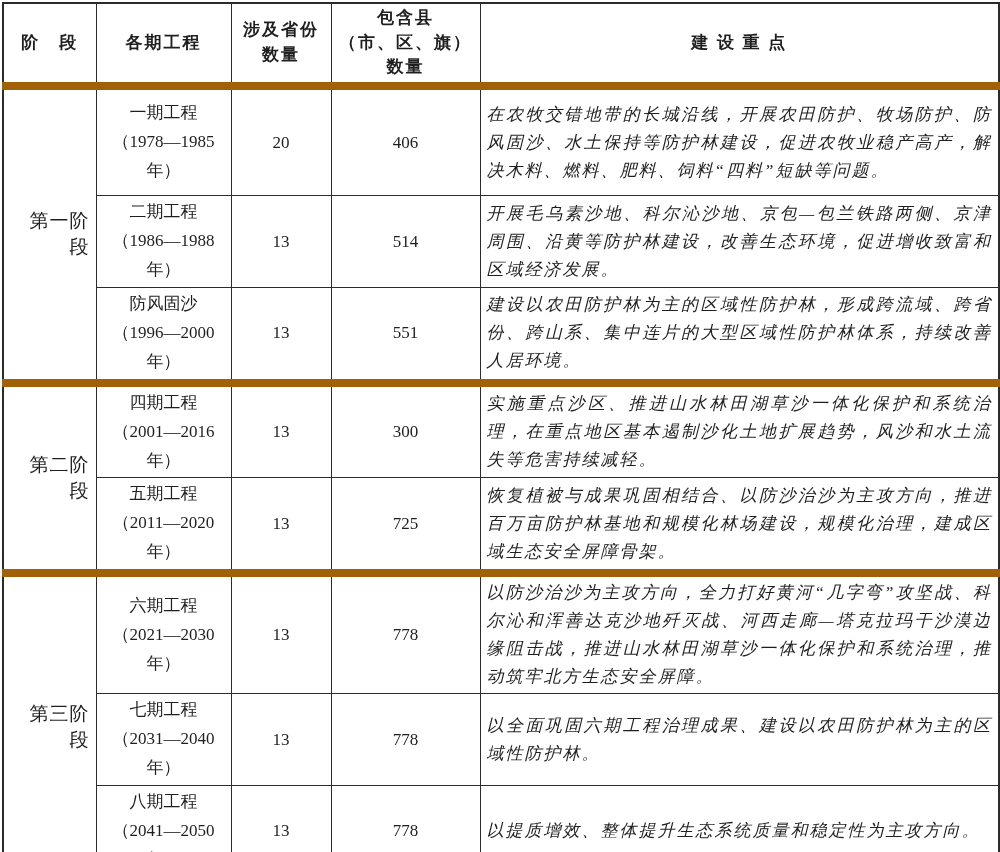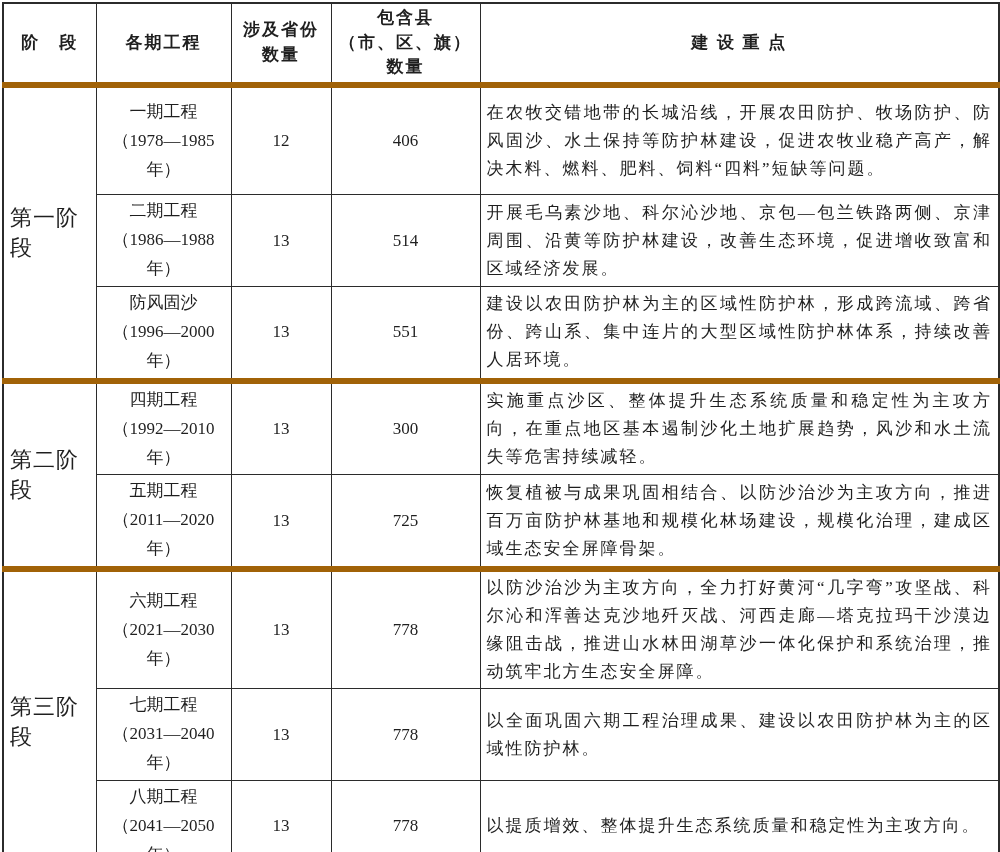--- a/index.html
+++ b/index.html
@@ -26,54 +26,55 @@
   }
   table.program th,
   table.program td {
     border: 1px solid #2b2b2b;
     padding: 2px 6px;
     vertical-align: middle;
     box-sizing: border-box;
   }
   
   table.program thead th { border-bottom: 2px solid #2b2b2b; }
-  table.program tr.group-start td { border-top: 6px solid #a16207; margin-top: 24px; }
+  table.program tr.group-start td { border-top: 8px solid #a16207; margin-top: 24px; }
 
   th {
     font-family: "Liberation Sans", "DejaVu Sans", sans-serif;
     font-weight: bold;
     font-size: 17px;
     line-height: 1.45;
     text-align: center;
     letter-spacing: 2px;
     white-space: pre-line;
   }
   td.stage-cell {
-    text-align: left;
-    font-size: 22px;
+    text-align: right;
+    font-size: 19px;
     letter-spacing: 1px;
   }
   td.phase-cell {
     text-align: center;
     font-size: 17px;
     line-height: 1.7;
   }
   td.phase-cell .phase-name { display: block; }
   td.phase-cell .phase-years { display: block; }
   td.num-cell {
     text-align: center;
     font-size: 17px;
   }
   td.focus-cell {
     font-size: 17px;
     line-height: 1.65;
     letter-spacing: 2px;
     text-align: justify;
     text-justify: inter-character;
     padding: 6px 9px;
+    font-style: italic;
   }
 </style>
 </head>
 <body>
 
 <div class="page">
 
   <table class="program">
     <colgroup>
       <col style="width:93px">
@@ -94,21 +95,21 @@
       </tr>
     </thead>
     <tbody>
 
       <tr class="group-start" style="height:110px">
         <td class="stage-cell" rowspan="3">第一阶段</td>
         <td class="phase-cell">
           <span class="phase-name">一期工程</span>
           <span class="phase-years">（1978—1985 年）</span>
         </td>
-        <td class="num-cell">12</td>
+        <td class="num-cell">20</td>
         <td class="num-cell">406</td>
         <td class="focus-cell">在农牧交错地带的长城沿线，开展农田防护、牧场防护、防风固沙、水土保持等防护林建设，促进农牧业稳产高产，解决木料、燃料、肥料、饲料“四料”短缺等问题。</td>
       </tr>
       <tr style="height:90px">
         <td class="phase-cell">
           <span class="phase-name">二期工程</span>
           <span class="phase-years">（1986—1988 年）</span>
         </td>
         <td class="num-cell">13</td>
         <td class="num-cell">514</td>
@@ -121,25 +122,25 @@
         </td>
         <td class="num-cell">13</td>
         <td class="num-cell">551</td>
         <td class="focus-cell">建设以农田防护林为主的区域性防护林，形成跨流域、跨省份、跨山系、集中连片的大型区域性防护林体系，持续改善人居环境。</td>
       </tr>
 
       <tr class="group-start" style="height:88px">
         <td class="stage-cell" rowspan="2">第二阶段</td>
         <td class="phase-cell">
           <span class="phase-name">四期工程</span>
-          <span class="phase-years">（1992—2010 年）</span>
+          <span class="phase-years">（2001—2016 年）</span>
         </td>
         <td class="num-cell">13</td>
         <td class="num-cell">300</td>
-        <td class="focus-cell">实施重点沙区、整体提升生态系统质量和稳定性为主攻方向，在重点地区基本遏制沙化土地扩展趋势，风沙和水土流失等危害持续减轻。</td>
+        <td class="focus-cell">实施重点沙区、推进山水林田湖草沙一体化保护和系统治理，在重点地区基本遏制沙化土地扩展趋势，风沙和水土流失等危害持续减轻。</td>
       </tr>
       <tr style="height:89px">
         <td class="phase-cell">
           <span class="phase-name">五期工程</span>
           <span class="phase-years">（2011—2020 年）</span>
         </td>
         <td class="num-cell">13</td>
         <td class="num-cell">725</td>
         <td class="focus-cell">恢复植被与成果巩固相结合、以防沙治沙为主攻方向，推进百万亩防护林基地和规模化林场建设，规模化治理，建成区域生态安全屏障骨架。</td>
       </tr>

